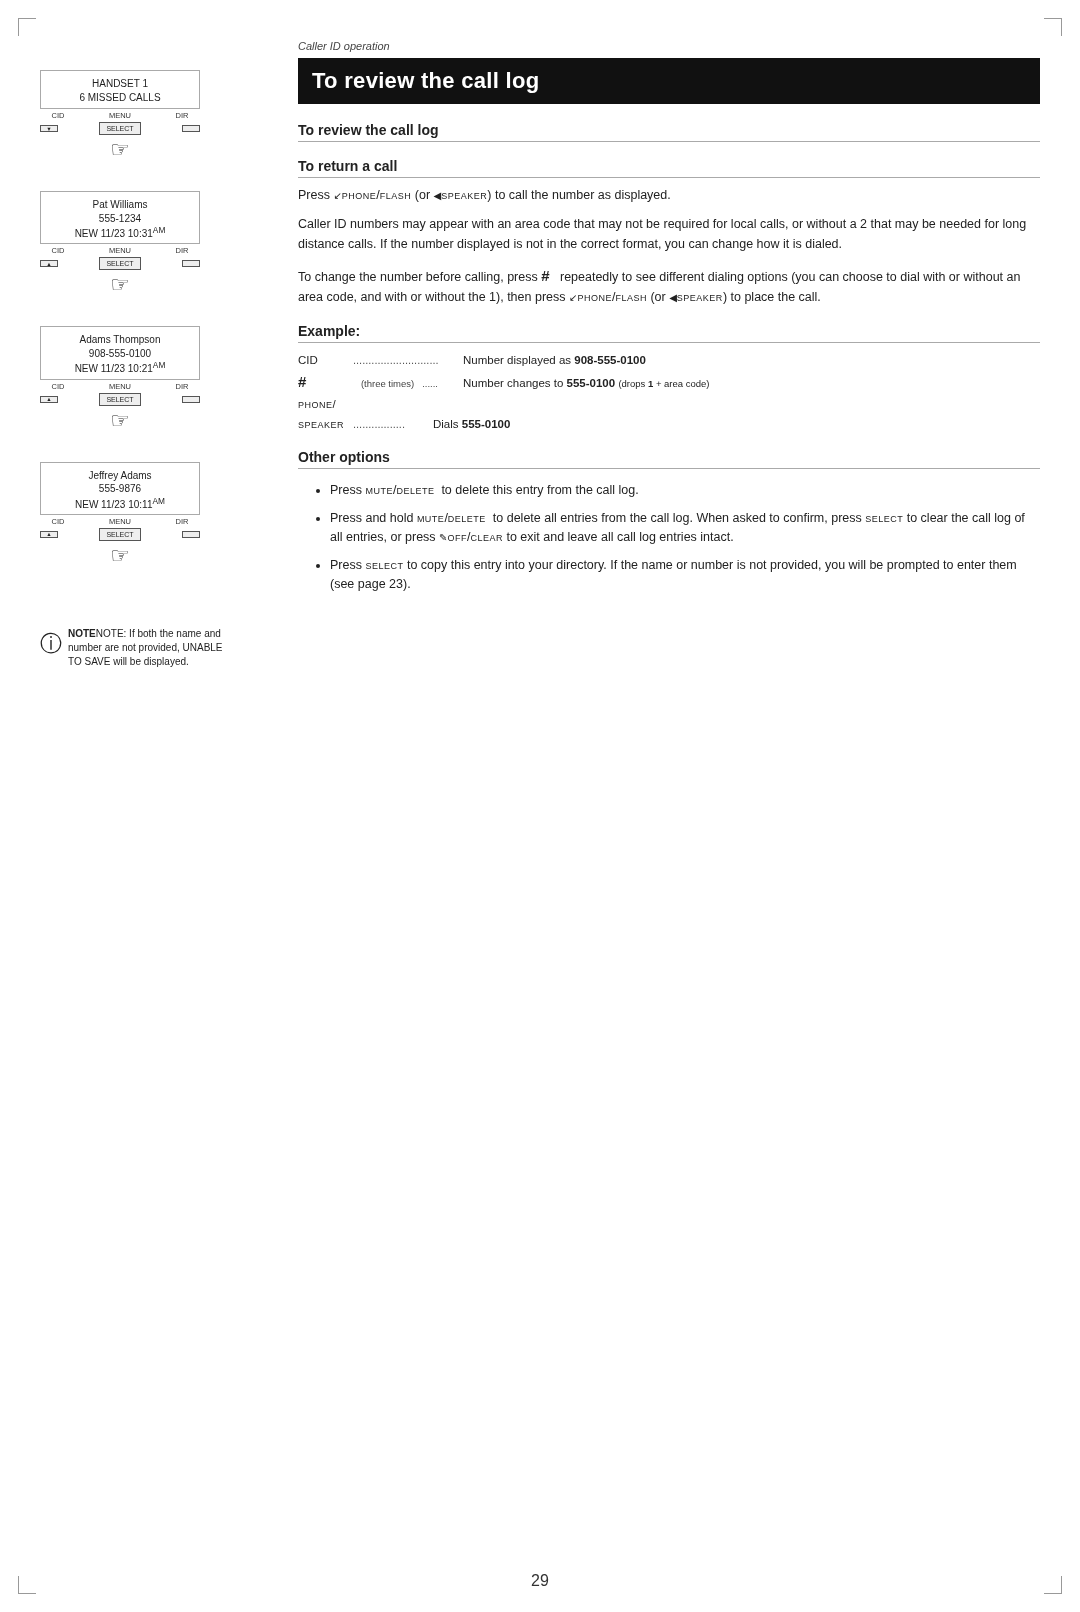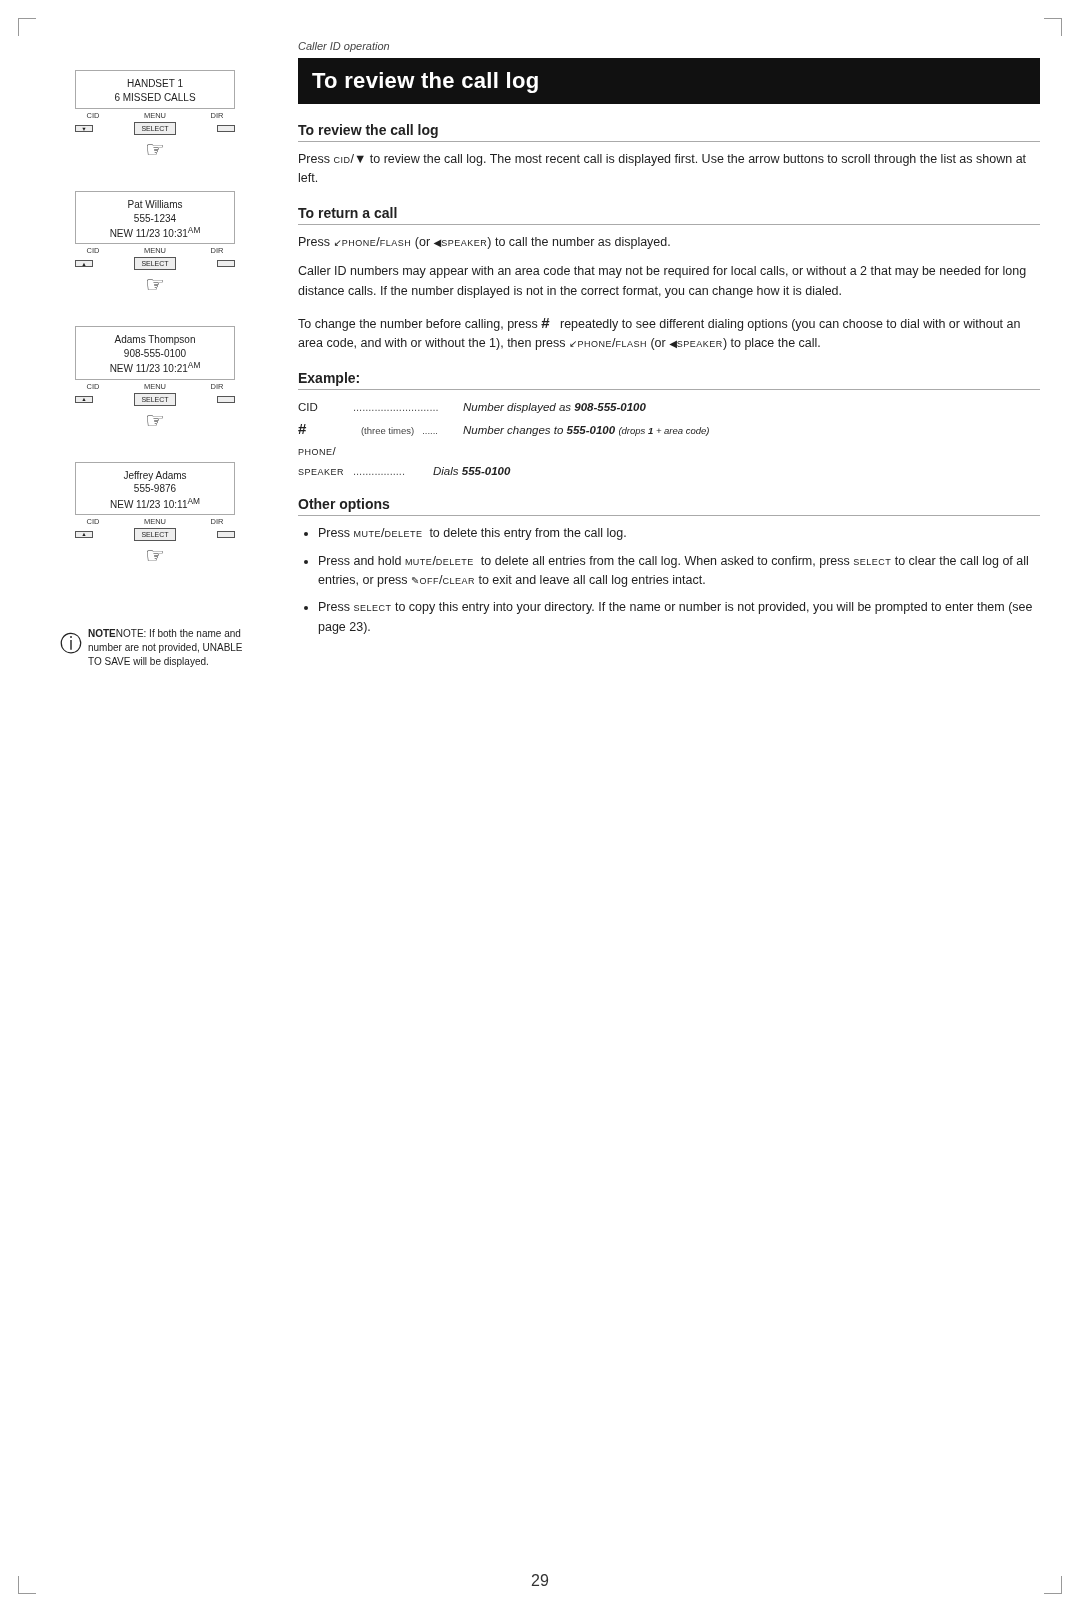--- a/index.html
+++ b/index.html
@@ -33,21 +33,21 @@
       flex-direction: row;
       gap: 0;
     }
 
     
     .left-panel {
       width: 230px;
       flex-shrink: 0;
       display: flex;
       flex-direction: column;
-      align-items: center;
+      align-items: flex-start;
       padding-top: 30px;
       gap: 28px;
     }
 
     
     .phone-screen {
       border: 1px solid #aaa;
       width: 160px;
       background: #fff;
       padding: 6px 8px 4px;
@@ -172,21 +172,21 @@
       margin: 8px 0 8px 0;
       font-size: 12px;
       line-height: 1.6;
       color: #222;
     }
 
     
     .bullet-list {
       list-style: disc;
       padding-left: 20px;
-      margin: 0;
+      margin: 12px;
     }
     .bullet-list li {
       font-size: 12.5px;
       line-height: 1.55;
       margin-bottom: 8px;
       color: #222;
     }
 
     
     .page-number {
@@ -209,21 +209,20 @@
       font-size: 11.5px;
       flex-shrink: 0;
     }
     .cid-dots {
       font-size: 11px;
       color: #555;
       width: 110px;
     }
     .cid-val {
       font-size: 11.5px;
-      font-style: italic;
     }
   </style>
 </head>
 <body>
 
 <div class="corner-mark corner-tl"></div>
 <div class="corner-mark corner-tr"></div>
 <div class="corner-mark corner-bl"></div>
 <div class="corner-mark corner-br"></div>
 
@@ -323,23 +322,20 @@
 
   </div>
 
   <div class="right-panel">
 
     <div class="section-label">Caller ID operation</div>
 
     <div class="title-banner">To review the call log</div>
 
     <div class="subsection-title">To review the call log</div>
-    <div class="body-text">
-      Press <span class="small-caps">CID</span>/▼ to review the call log. The most recent call is displayed first. Use the arrow buttons to scroll through the list as shown at left.
-    </div>
 
     <div class="subsection-title">To return a call</div>
     <div class="body-text">
       Press <span style="font-size:10px;">↙</span><span class="small-caps">PHONE</span>/<span class="small-caps">FLASH</span> (or <span style="font-size:10px;">◀</span><span class="small-caps">SPEAKER</span>) to call the number as displayed.
     </div>
     <div class="body-text">
       Caller ID numbers may appear with an area code that may not be required for local calls, or without a 2 that may be needed for long distance calls. If the number displayed is not in the correct format, you can change how it is dialed.
     </div>
     <div class="body-text">
       To change the number before calling, press <span class="bold-inline" style="font-size:15px;">#</span>&nbsp;&nbsp; repeatedly to see different dialing options (you can choose to dial with or without an area code, and with or without the 1), then press <span style="font-size:10px;">↙</span><span class="small-caps">PHONE</span>/<span class="small-caps">FLASH</span> (or <span style="font-size:10px;">◀</span><span class="small-caps">SPEAKER</span>) to place the call.

